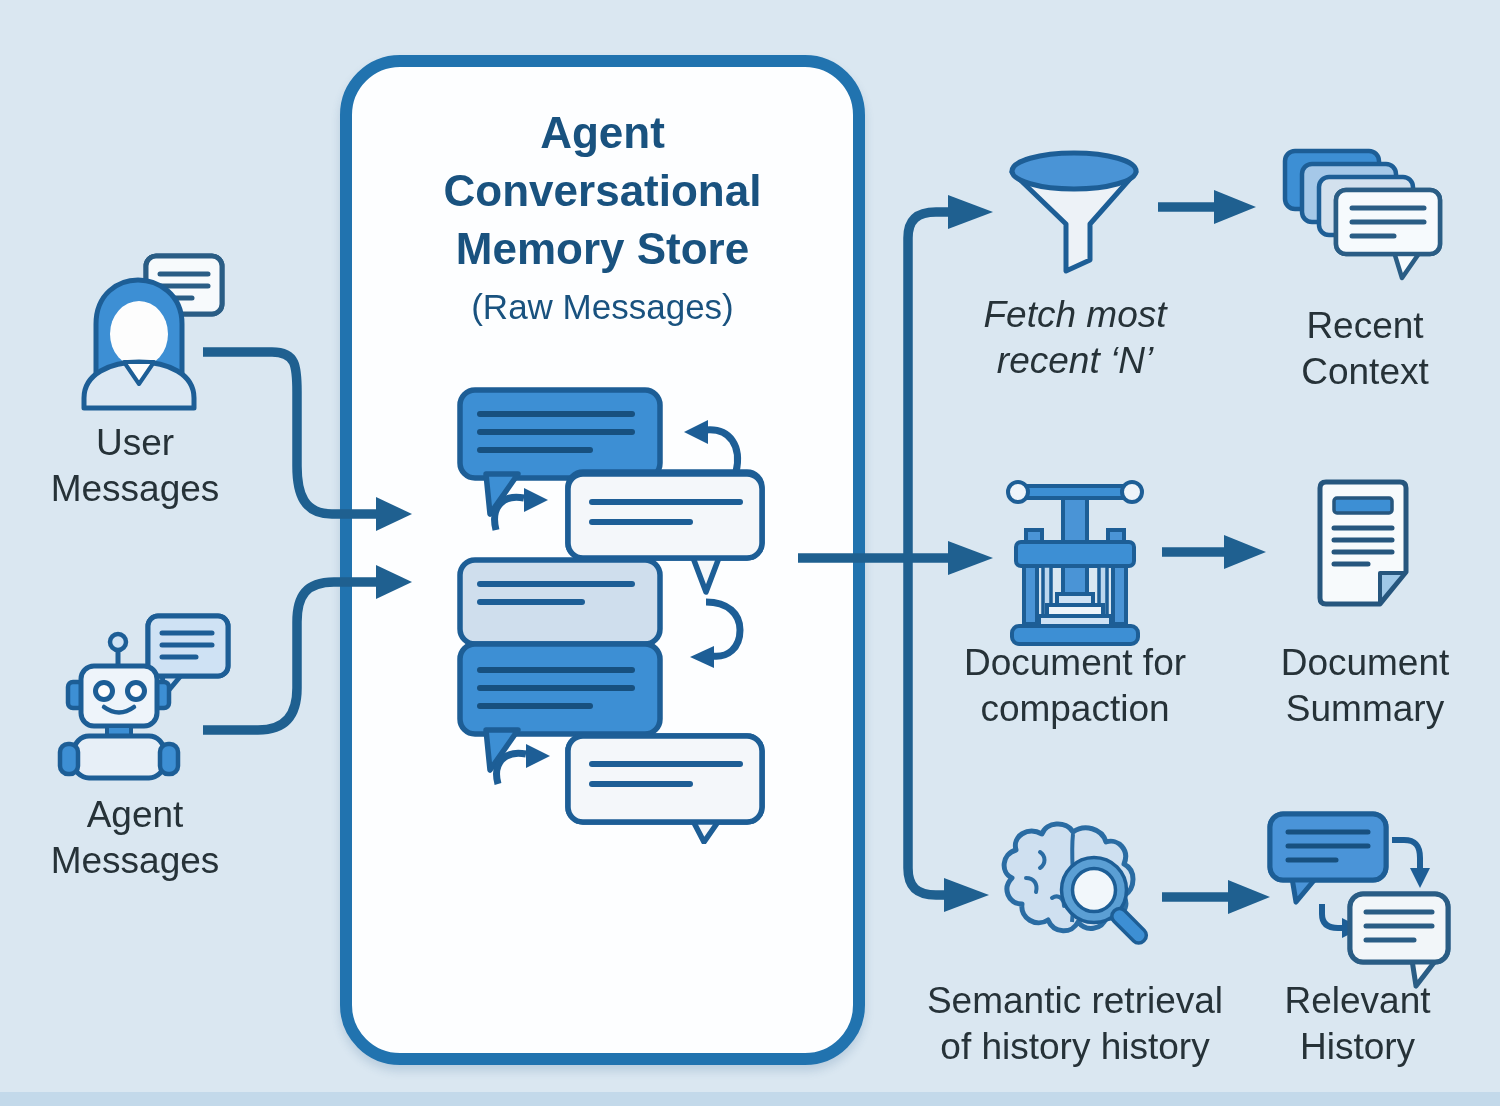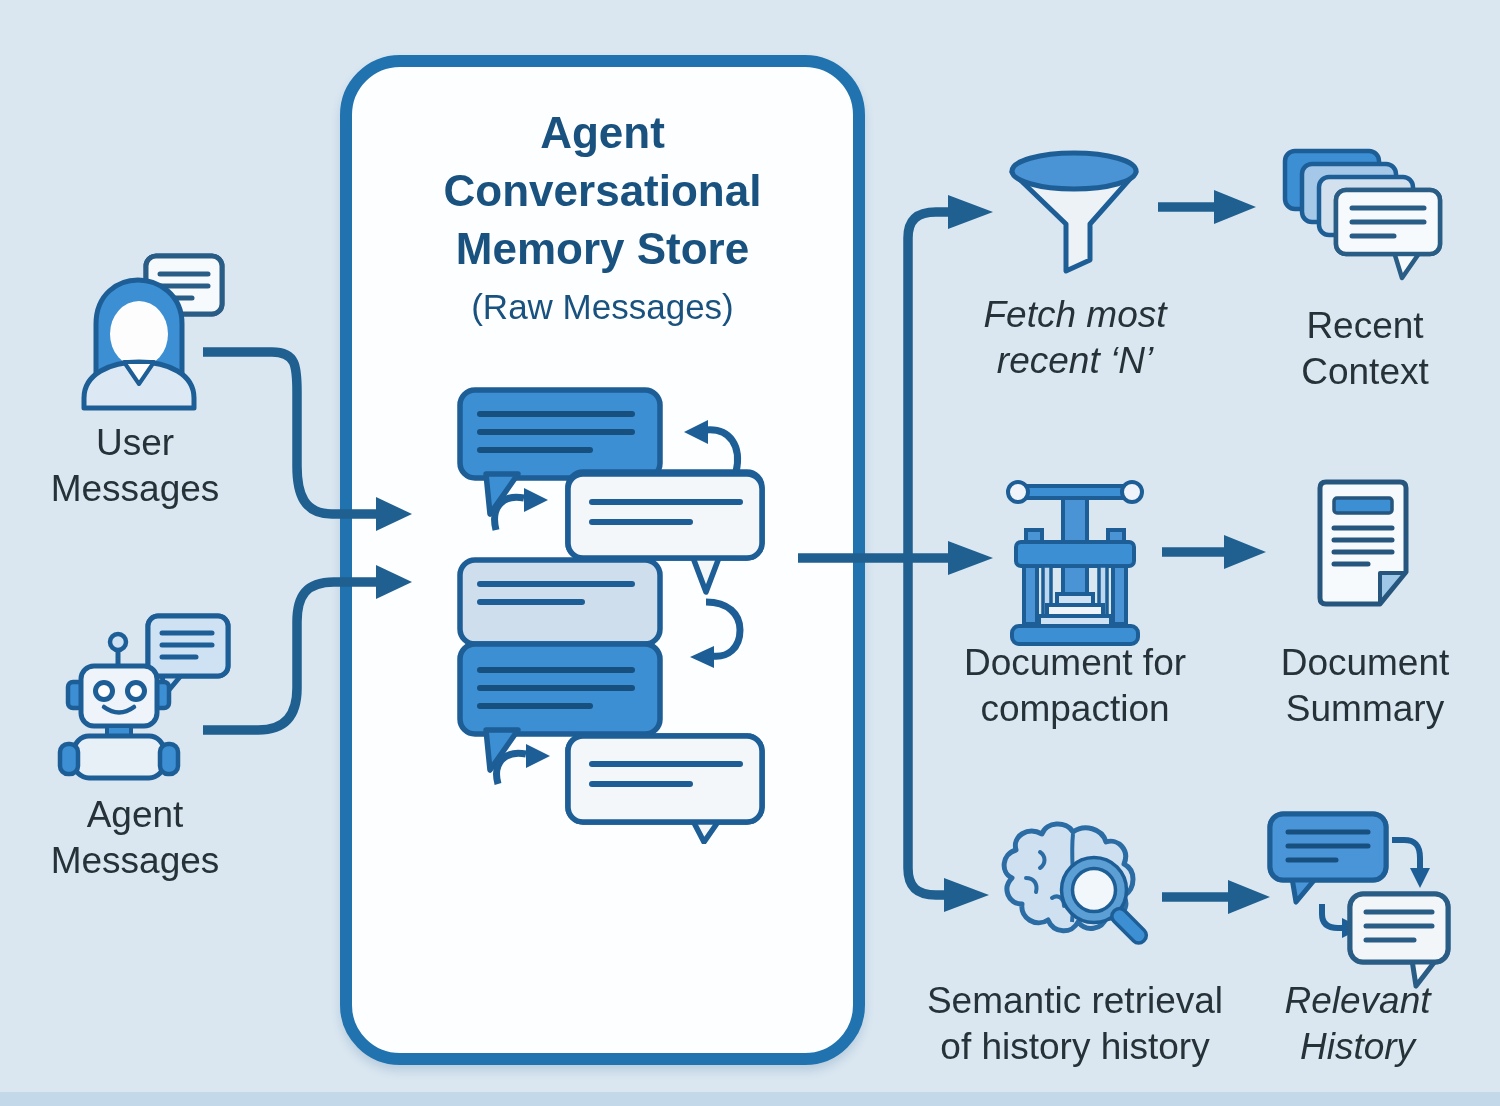--- a/index.html
+++ b/index.html
@@ -28,21 +28,21 @@
     position:absolute;text-align:center;color:#263238;
     font-size:37px;line-height:46px;font-weight:400;
   }
   .lbl-user{left:25px;top:420px;width:220px;}
   .lbl-agent{left:25px;top:792px;width:220px;}
   .lbl-fetch{left:945px;top:292px;width:260px;font-style:italic;}
   .lbl-recent{left:1250px;top:292px;width:230px;margin-top:11px;}
   .lbl-summarize{left:930px;top:640px;width:290px;}
   .lbl-summary{left:1240px;top:640px;width:250px;}
   .lbl-semantic{left:905px;top:978px;width:340px;}
-  .lbl-relevant{left:1240px;top:978px;width:235px;font-style:italic;}
+  .lbl-relevant{left:1240px;top:978px;width:235px;}
   .abs{position:absolute;}
   svg{display:block;}
 </style>
 </head>
 <body>
 
 <div class="canvas">
 
   <div class="store-box"></div>
 

